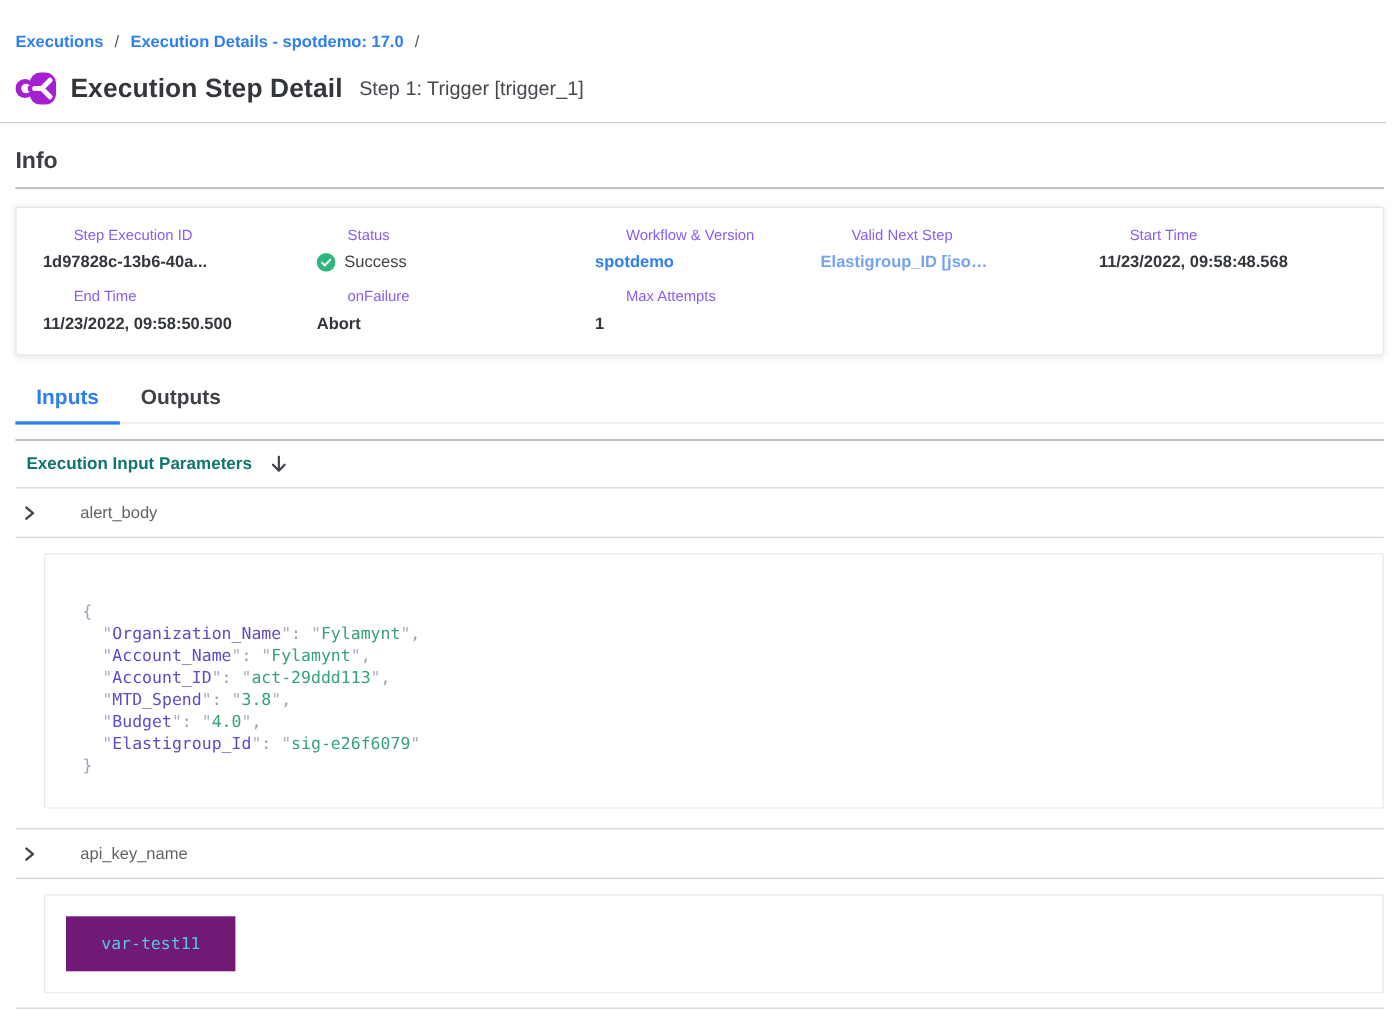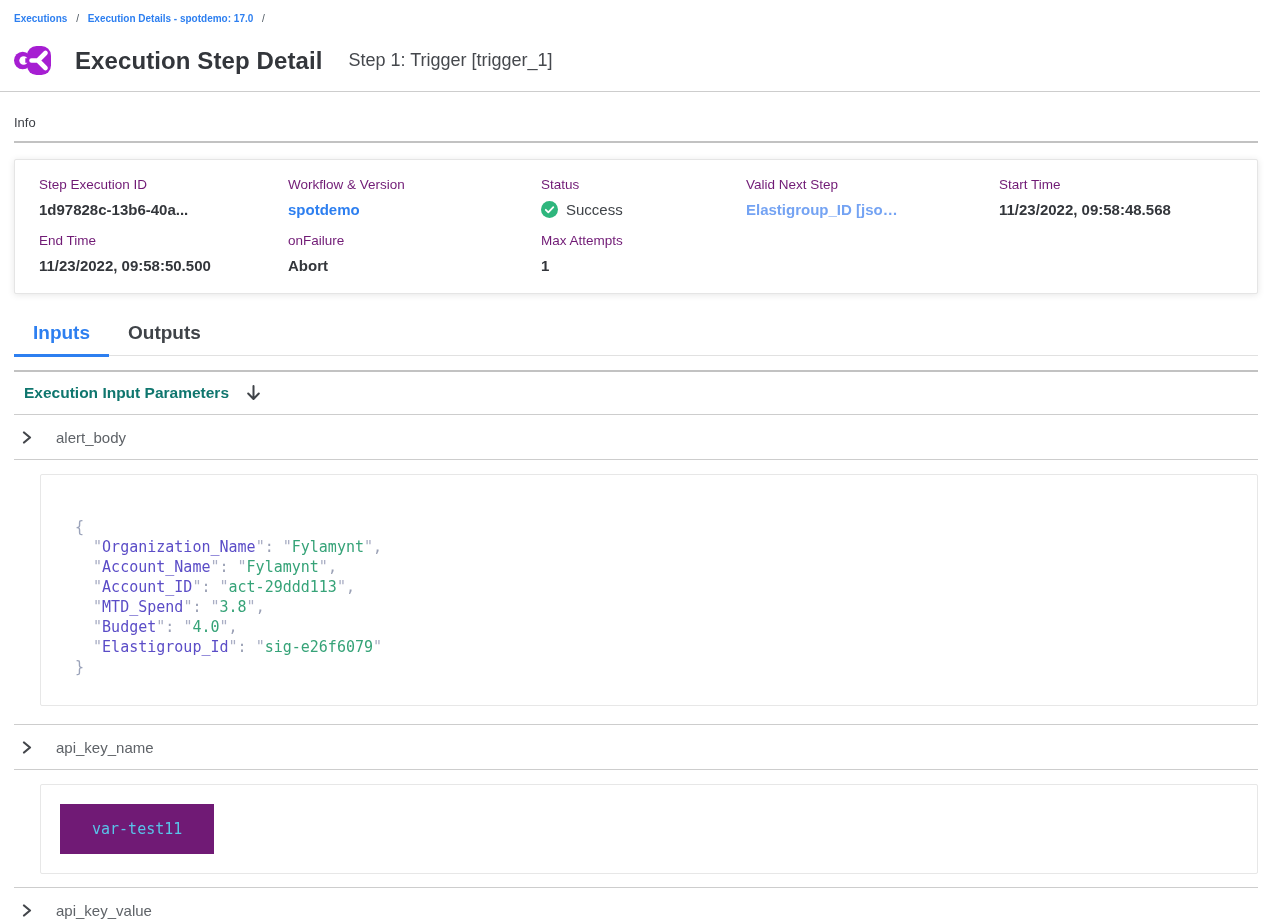--- a/index.html
+++ b/index.html
@@ -5,65 +5,65 @@
   * { margin:0; padding:0; box-sizing:border-box; }
   html,body { background:#fff; }
   body {
     width:1272px; height:919px; overflow:hidden;
     font-family:"Liberation Sans", sans-serif;
     color:#33363b;
   }
   .page { padding:0 14px; }
 
   
-  .breadcrumb { padding-top:9px; font-size:10px; font-weight:700; line-height:19px; }
+  .breadcrumb { padding-top:9px; font-size:15px; font-weight:700; line-height:19px;margin-top:20px; }
   .crumb-link { color:#2d7ff0; text-decoration:none; cursor:pointer; }
   .crumb-sep { color:#4e5760; margin:0 6px; font-weight:400; }
 
   
-  .header { display:flex; align-items:center; gap:24px; margin-top:17px; margin-bottom:15px; }
+  .header { display:flex; align-items:center; gap:13px; margin-top:17px; margin-bottom:15px; }
   .logo { width:37px; height:31px; flex:0 0 auto; }
   .page-title { font-size:24px; font-weight:700; color:#33363b; letter-spacing:.1px; }
   .page-subtitle { font-size:18px; font-weight:400; color:#45484d; margin-left:2px; }
 
   
   .hr-thin  { border:0; border-top:1px solid #cdcdcd; height:0; }
   .hr-thick { border:0; border-top:2px solid #c2c2c2; height:0; }
   .hr-bleed { margin-left:-14px; margin-right:-2px; }
 
   
-  .info-heading { font-size:13px; font-weight:400; color:#3b3e44; margin:23px 0 11px; }
+  .info-heading { font-size:21px; font-weight:700; color:#3b3e44; margin:23px 0 11px; }
   .info-card {
     margin-top:16px;
     border:1px solid #e5e5e5; border-radius:2px;
     box-shadow:0 1px 7px rgba(0,0,0,.10);
     padding:17px 0 19px 24px;
     background:#fff;
   }
   .info-grid { display:grid; grid-template-columns:249px 253px 205px 253px 1fr; row-gap:15px; }
-  .field-label { font-size:13.5px; color:#701a75; margin-bottom:9px; font-weight:400; }
+  .field-label { font-size:13.5px; color:#8b5cf6; margin-bottom:9px; font-weight:400;margin-left:28px; }
   .field-value { font-size:15px; font-weight:700; color:#33363b; }
   .field-value.link { color:#2d7ff0; font-weight:600; cursor:pointer; }
   .field-value.link-light { color:#74a3f3; font-weight:600; cursor:pointer; }
   .status-value { display:flex; align-items:center; gap:8px; font-size:15px; font-weight:400; color:#3f4348; }
   .check-icon { width:17px; height:17px; display:block; }
 
   
   .tabs { display:flex; margin-top:19px; border-bottom:1px solid #e1e1e1; }
   .tab { padding:9px 19px 10px; font-size:19px; font-weight:600; color:#3f4348; cursor:pointer; }
   .tab.active { color:#2d7ff0; border-bottom:3px solid #2d7ff0; margin-bottom:-2px; }
   .tabs-after { margin-top:14px; }
 
   
   .params-header { display:flex; align-items:center; gap:17px; padding:12px 0 12px 10px; }
   .params-heading { font-size:15.5px; font-weight:600; color:#0f766e; }
   .arrow-down-icon { width:15px; height:16px; cursor:pointer; }
 
   
-  .param-row { display:flex; align-items:center; gap:23px; padding:12px 0 12px 7px; min-height:44px; cursor:pointer; }
+  .param-row { display:flex; align-items:center; gap:40px; padding:12px 0 12px 7px; min-height:44px; cursor:pointer; }
   .chev-icon { width:12px; height:13px; flex:0 0 auto; }
   .param-name { font-size:15px; color:#5f6368; }
 
   
   .code-panel {
     margin:14px 0 18px 26px;
     border:1px solid #e7e7e7; border-radius:2px;
     padding:42px 30px 28px 34px;
     background:#fff;
   }
@@ -117,36 +117,36 @@
 
   <h2 class="info-heading">Info</h2>
   <hr class="hr-thick">
 
   <section class="info-card">
     <div class="info-grid">
 
       <div class="field">
         <div class="field-label">Step Execution ID</div>
         <div class="field-value">1d97828c-13b6-40a...</div>
-      </div>
-
-      <div class="field">
-        <div class="field-label">Workflow &amp; Version</div>
-        <div class="field-value link">spotdemo</div>
       </div>
 
       <div class="field">
         <div class="field-label">Status</div>
         <div class="status-value">
           <svg class="check-icon" viewBox="0 0 17 17">
             <circle cx="8.5" cy="8.5" r="8.5" fill="#2eb67d"></circle>
             <path d="M4.8 8.8 l2.5 2.5 l5 -5.2" stroke="#ffffff" stroke-width="1.8" fill="none" stroke-linecap="round" stroke-linejoin="round"></path>
           </svg>
           <span>Success</span>
         </div>
+      </div>
+
+      <div class="field">
+        <div class="field-label">Workflow &amp; Version</div>
+        <div class="field-value link">spotdemo</div>
       </div>
 
 
       <div class="field">
         <div class="field-label">Valid Next Step</div>
         <div class="field-value link-light">Elastigroup_ID [jso…</div>
       </div>
 
       <div class="field">
         <div class="field-label">Start Time</div>

